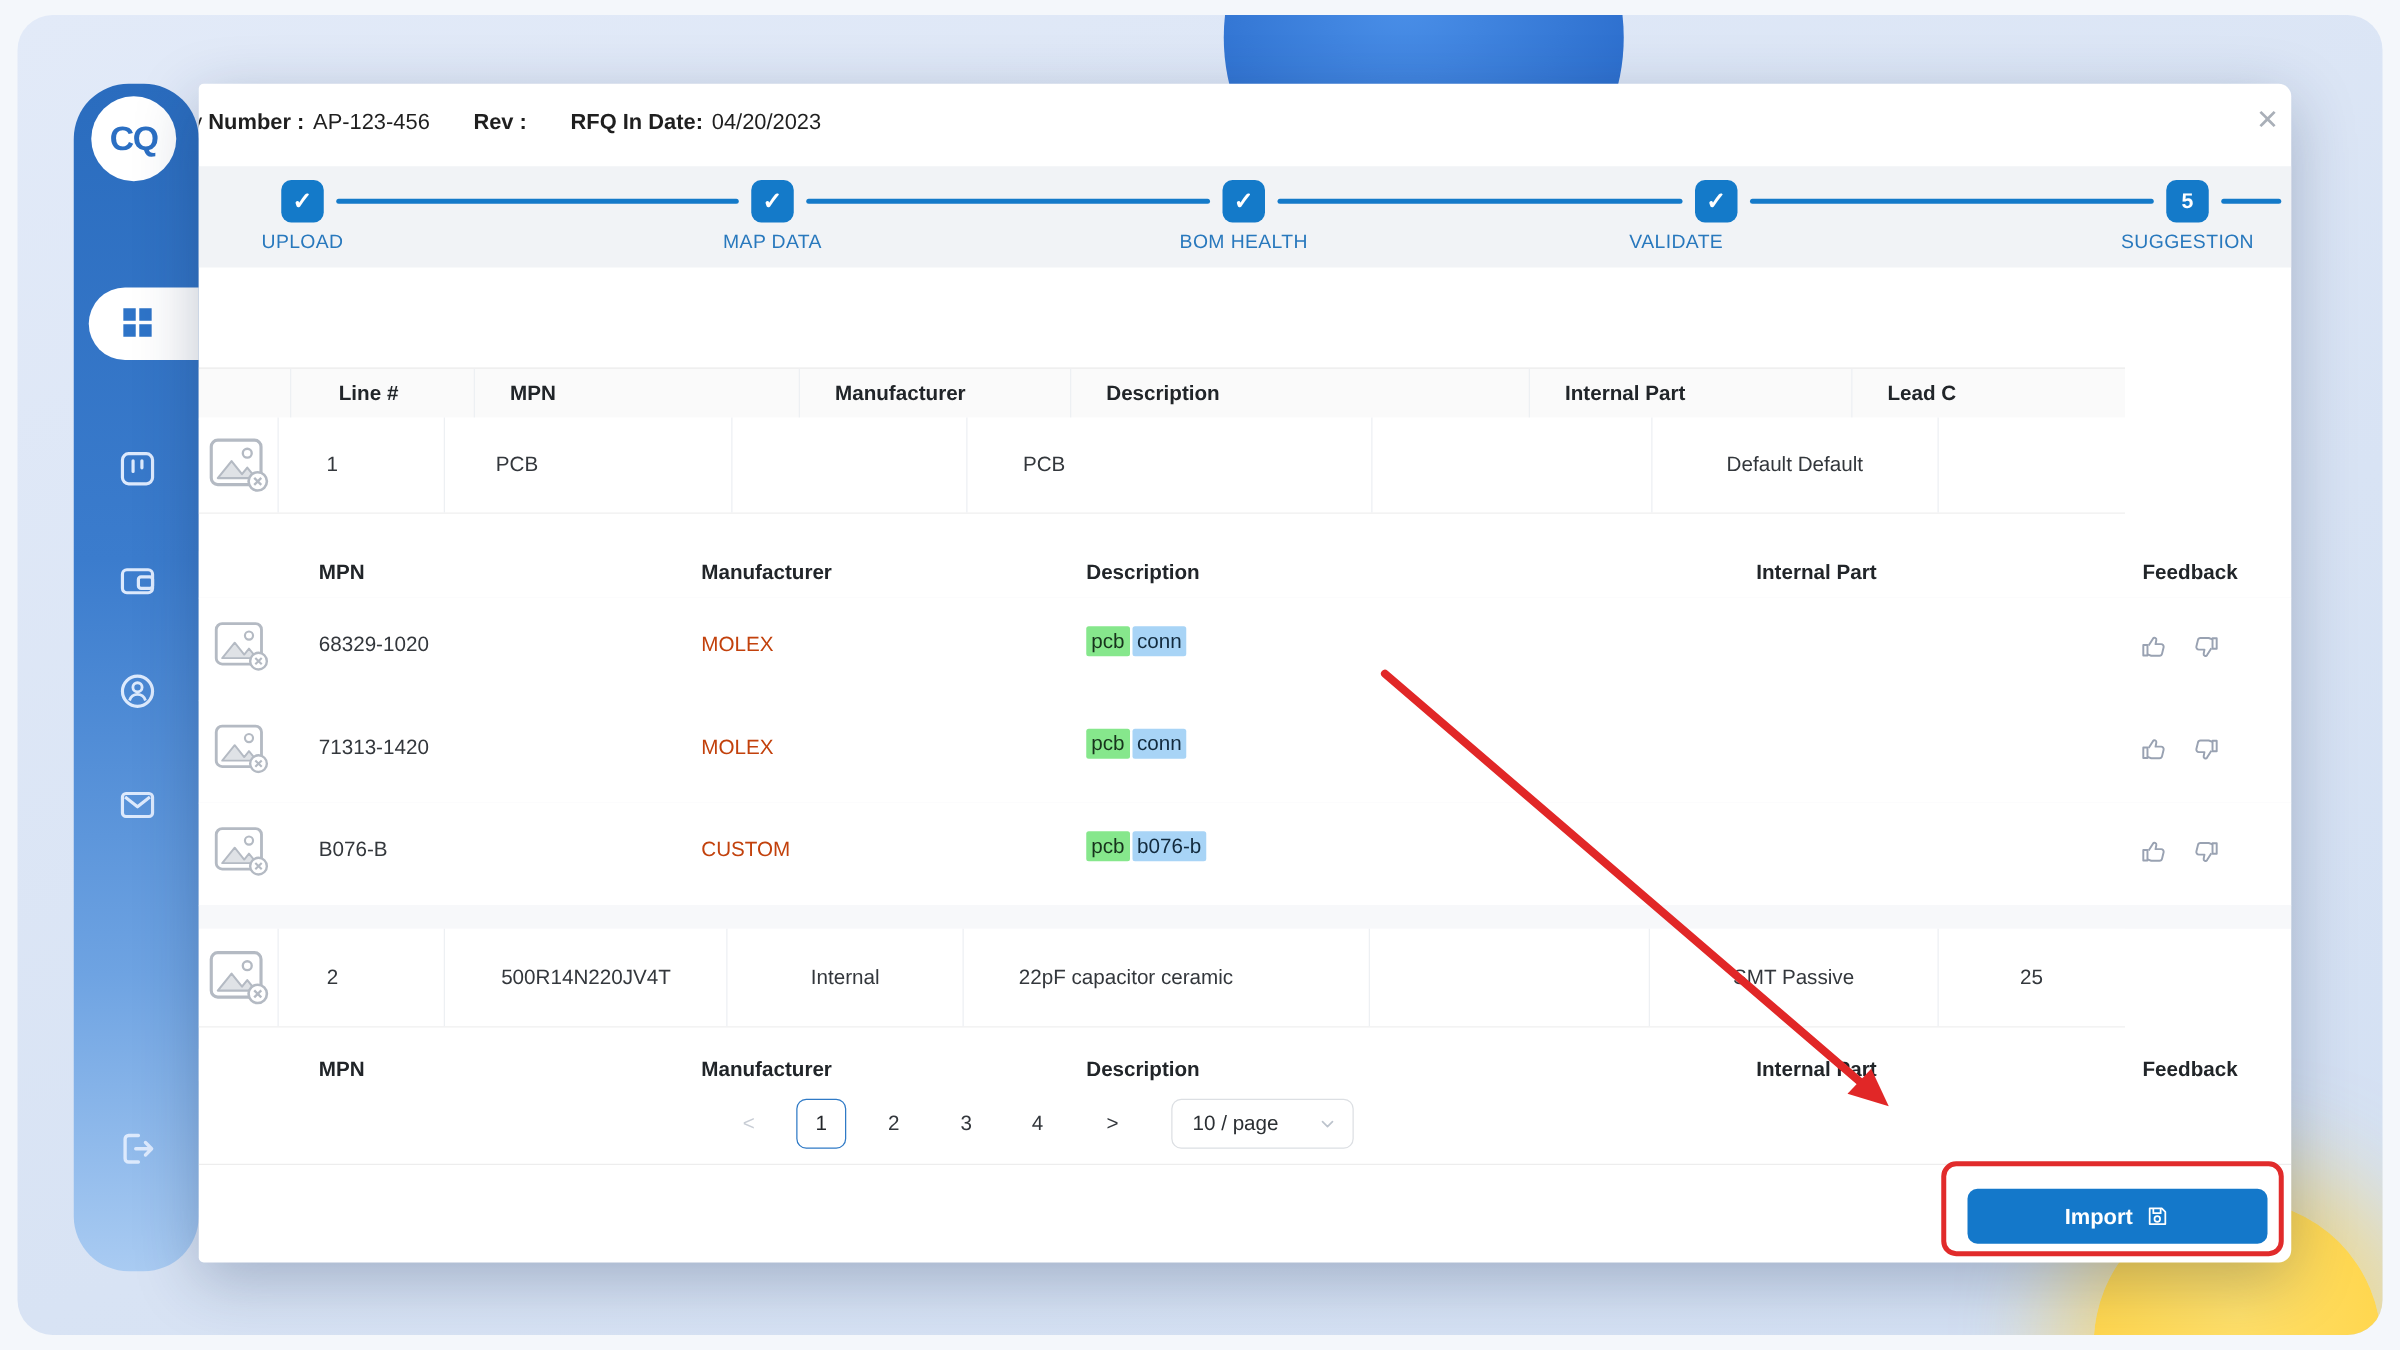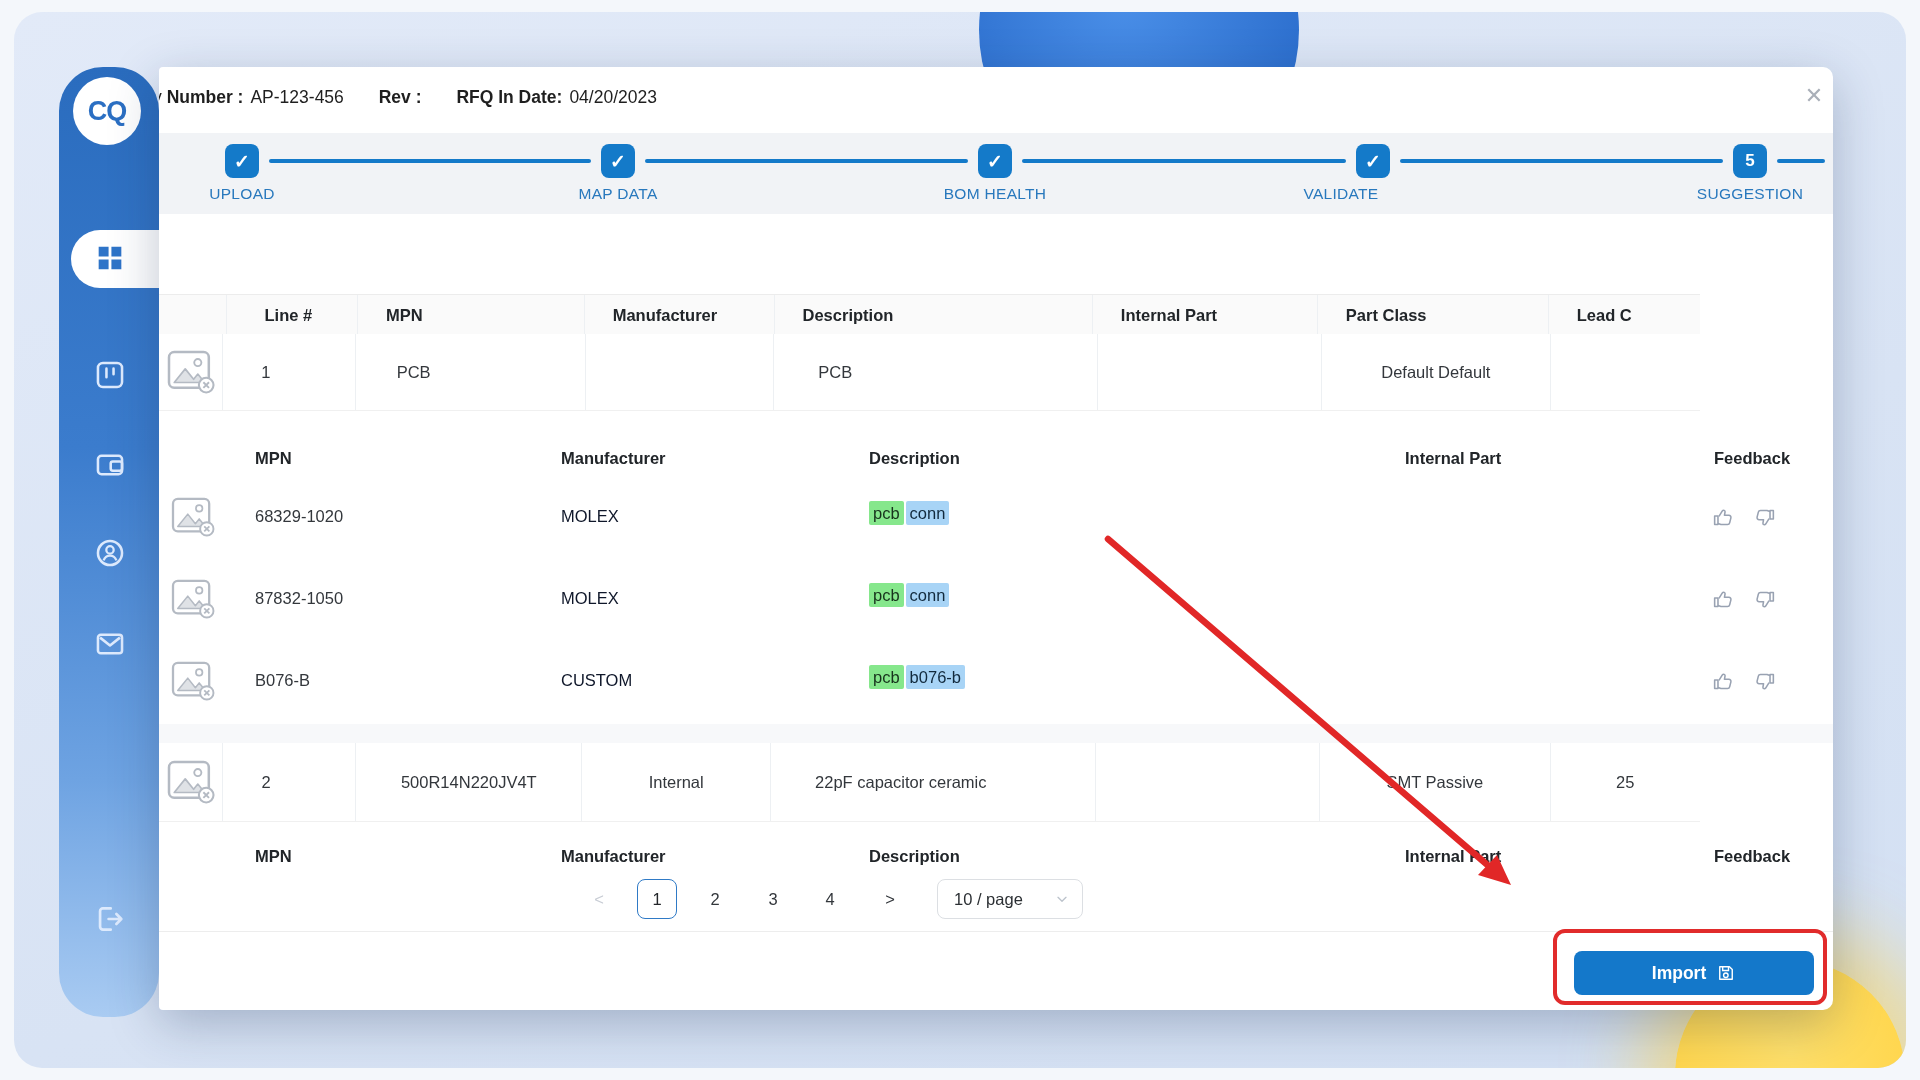--- a/index.html
+++ b/index.html
@@ -59,21 +59,21 @@
   .r2{top:676px;height:78px;border-bottom:1px solid #f0f0f0;}
   .noimg{width:50px;height:44px;color:#b4bac3;}
   .noimg svg{width:50px;height:44px;display:block;}
 
   
   .subhead{position:absolute;left:0;width:1674px;height:37px;background:#fff;border-bottom:1px solid #f2f4f6;}
   .sh-lbl{position:absolute;top:8px;font-size:16.5px;font-weight:700;color:#212529;}
   .sugrow{position:absolute;left:0;width:1674px;height:82px;background:#fff;border-bottom:1px solid #f1f3f5;}
   .sug-ic{position:absolute;left:12px;top:19px;}
   .sug-mpn{position:absolute;left:96px;top:29px;font-size:16.5px;color:#33373c;}
-  .sug-mfr{position:absolute;left:402px;top:29px;font-size:16.5px;color:#0f172a;}
+  .sug-mfr{position:absolute;left:402px;top:29px;font-size:16.5px;color:#c2410c;}
   .sug-desc{position:absolute;left:710px;top:26px;font-size:16.5px;color:#17321c;}
   .chip-g{background:#86e78c;padding:3px 4px;border-radius:2px;}
   .chip-b{background:#a8d4f6;padding:3px 4px;border-radius:2px;margin-left:2px;color:#122a3d;}
   .thumbs{position:absolute;left:1552px;top:27px;display:flex;gap:16px;color:#99a2b2;}
   .thumbs svg{width:25px;height:25px;cursor:pointer;}
   .strip{position:absolute;left:0;top:657px;width:1674px;height:19px;background:#f7f8fa;}
   .subhead2-wrap{position:absolute;left:0;top:772px;width:1674px;height:26px;overflow:hidden;background:#fff;}
 
   
   .pg-item{position:absolute;top:812px;width:40px;height:40px;display:flex;align-items:center;justify-content:center;
@@ -230,21 +230,20 @@
         <div class="step-label" style="left:1501px;">SUGGESTION</div>
       </div>
 
       <div class="trow thead">
         <div class="cell c-img"></div>
         <div class="cell c-line">Line #</div>
         <div class="cell c-mpn">MPN</div>
         <div class="cell c-mfr">Manufacturer</div>
         <div class="cell c-desc" style="padding-left:28px;">Description</div>
         <div class="cell c-int">Internal Part</div>
-        <div class="cell c-class">Part Class</div>
         <div class="cell c-lead">Lead C</div>
       </div>
 
       <div class="trow r1">
         <div class="cell c-img">
             <span class="noimg">
               <svg>
                 <use href="#i-noimage"></use>
               </svg>
             </span>
@@ -283,21 +282,21 @@
               <use href="#i-thumb-down"></use>
             </svg>
           </span>
       </div>
       <div class="sugrow" style="top:493px;">
         <span class="noimg sug-ic">
             <svg style="width:44px;height:40px;">
               <use href="#i-noimage"></use>
             </svg>
           </span>
-        <span class="sug-mpn">87832-1050</span>
+        <span class="sug-mpn">71313-1420</span>
         <span class="sug-mfr">MOLEX</span>
         <span class="sug-desc"><span class="chip-g">pcb</span><span class="chip-b">conn</span></span>
         <span class="thumbs">
             <svg>
               <use href="#i-thumb-up"></use>
             </svg>
             <svg>
               <use href="#i-thumb-down"></use>
             </svg>
           </span>

